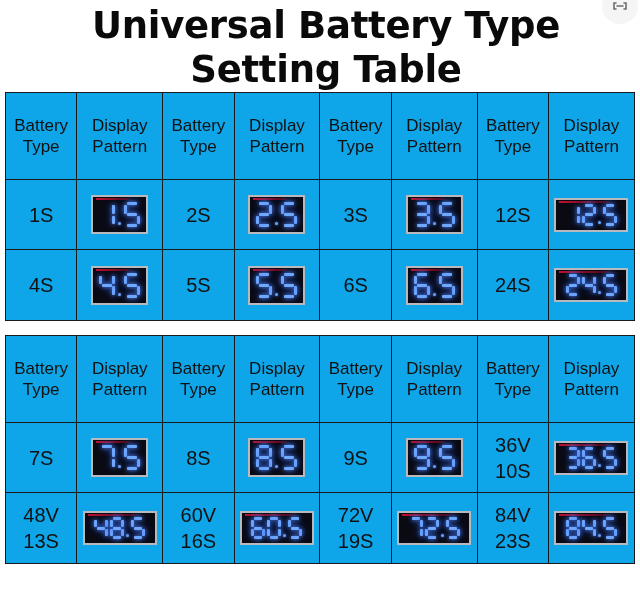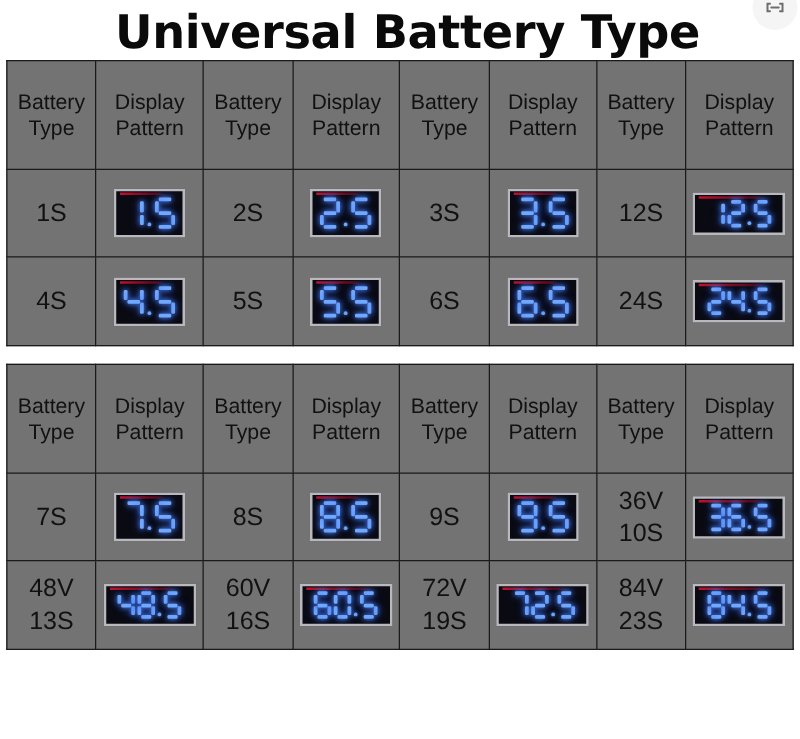--- a/index.html
+++ b/index.html
@@ -45,21 +45,21 @@
     margin: 0 0 0 0;
   }
   .title .line { display: block; padding-left: 12px; }
 
   
   .table-wrap { padding: 0 5px; }
   table.bt {
     border-collapse: collapse;
     table-layout: fixed;
     width: 630px;
-    background: #737373;
+    background: #0ea5e9;
   }
   table.bt td {
     border: 1.6px solid #1a1a1a;
     text-align: center;
     vertical-align: middle;
     padding: 0;
   }
   col.c-type    { width: 68px; }
   col.c-pattern { width: 82px; }
 
@@ -160,20 +160,21 @@
 <body>
 
 <div class="corner-badge">
   <svg width="18" height="18" viewBox="0 0 18 18" aria-hidden="true">
     <path d="M5 6 L3 6 L3 12 L5 12 M13 6 L15 6 L15 12 L13 12 M6 9 L12 9" stroke="#555" stroke-width="1.6" fill="none" stroke-linecap="round"></path>
   </svg>
 </div>
 
 <h1 class="title">
   <span class="line">Universal Battery Type</span>
+  <span class="line">Setting Table</span>
 </h1>
 
 <div class="table-wrap">
   <table class="bt">
     <colgroup>
       <col class="c-type">
         <col class="c-pattern">
       <col class="c-type">
         <col class="c-pattern">
       <col class="c-type">

